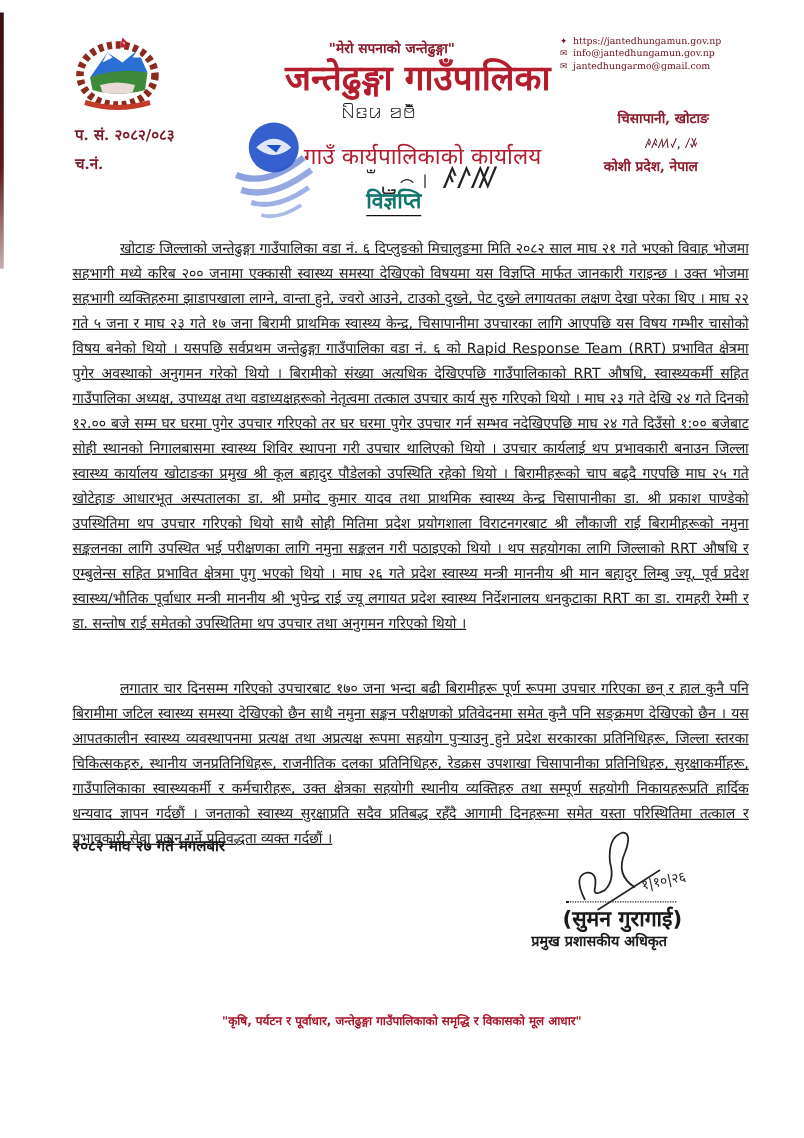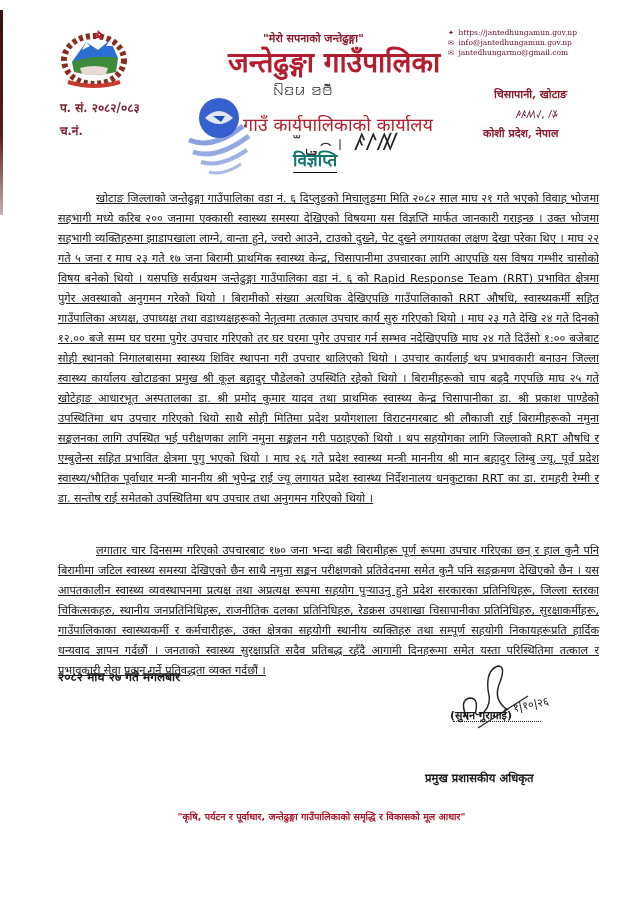--- a/index.html
+++ b/index.html
@@ -29,22 +29,22 @@
   .addr.a2 { top: 106px; left: 516px; font-family: "DejaVu Sans", sans-serif; font-weight: normal; color: #5a1420; }
   .addr.a3 { top: 125px; left: 483px; }
   .body { position: absolute; left: 58px; width: 541px; font-size: 11.2px; line-height: 20px;
           text-align: justify; color: #1a1a1a; font-family: "DejaVu Sans", sans-serif; }
   .p1 { top: 189px; }
   .p2 { top: 541px; }
   .body p { margin: 0; text-indent: 38px; text-decoration: underline; }
   .date { position: absolute; left: 58px; top: 668px; font-size: 12px; font-weight: bold; color: #1a1a1a; font-family: "DejaVu Sans", sans-serif; }
   .signature { position: absolute; left: 448px; top: 660px; width: 120px; height: 70px; }
   .sign-line { position: absolute; left: 453px; top: 721px; width: 88px; border-top: 1.5px dotted #222; }
-  .sig-name { position: absolute; left: 450px; top: 707px; font-size: 11px; font-weight: bold; font-family: "DejaVu Sans", sans-serif; }
-  .sig-role { position: absolute; left: 425px; top: 745px; font-size: 11.5px; font-weight: bold; font-family: "DejaVu Sans", sans-serif; margin-top: 25px; }
+  .sig-name { position: absolute; left: 450px; top: 723px; font-size: 17px; font-weight: bold; font-family: "DejaVu Sans", sans-serif; }
+  .sig-role { position: absolute; left: 425px; top: 745px; font-size: 11.5px; font-weight: bold; font-family: "DejaVu Sans", sans-serif; }
   .footer { position: absolute; left: 0; width: 643px; top: 810px; text-align: center; font-size: 9.5px;
             color: #a8182a; font-weight: bold; font-family: "DejaVu Sans", sans-serif; }
 </style>
 </head>
 <body>
 
 <div class="edge-strip"></div>
 
 <svg class="logo" viewBox="0 0 72 62">
   <ellipse cx="36" cy="32" rx="30" ry="24" fill="none" stroke="#8b2a1e" stroke-width="6" stroke-dasharray="4 3"></ellipse>

